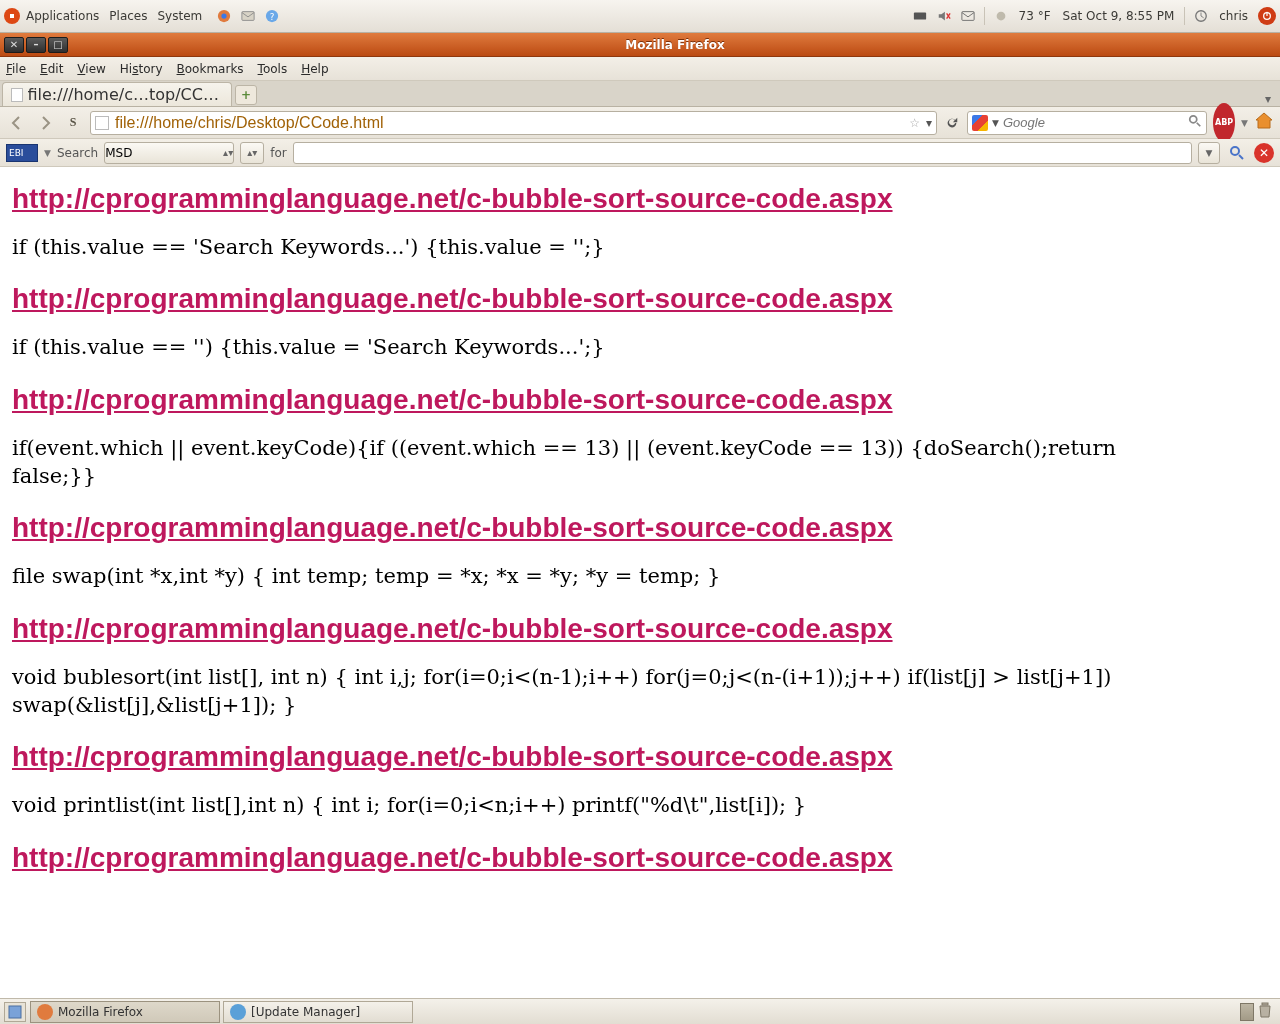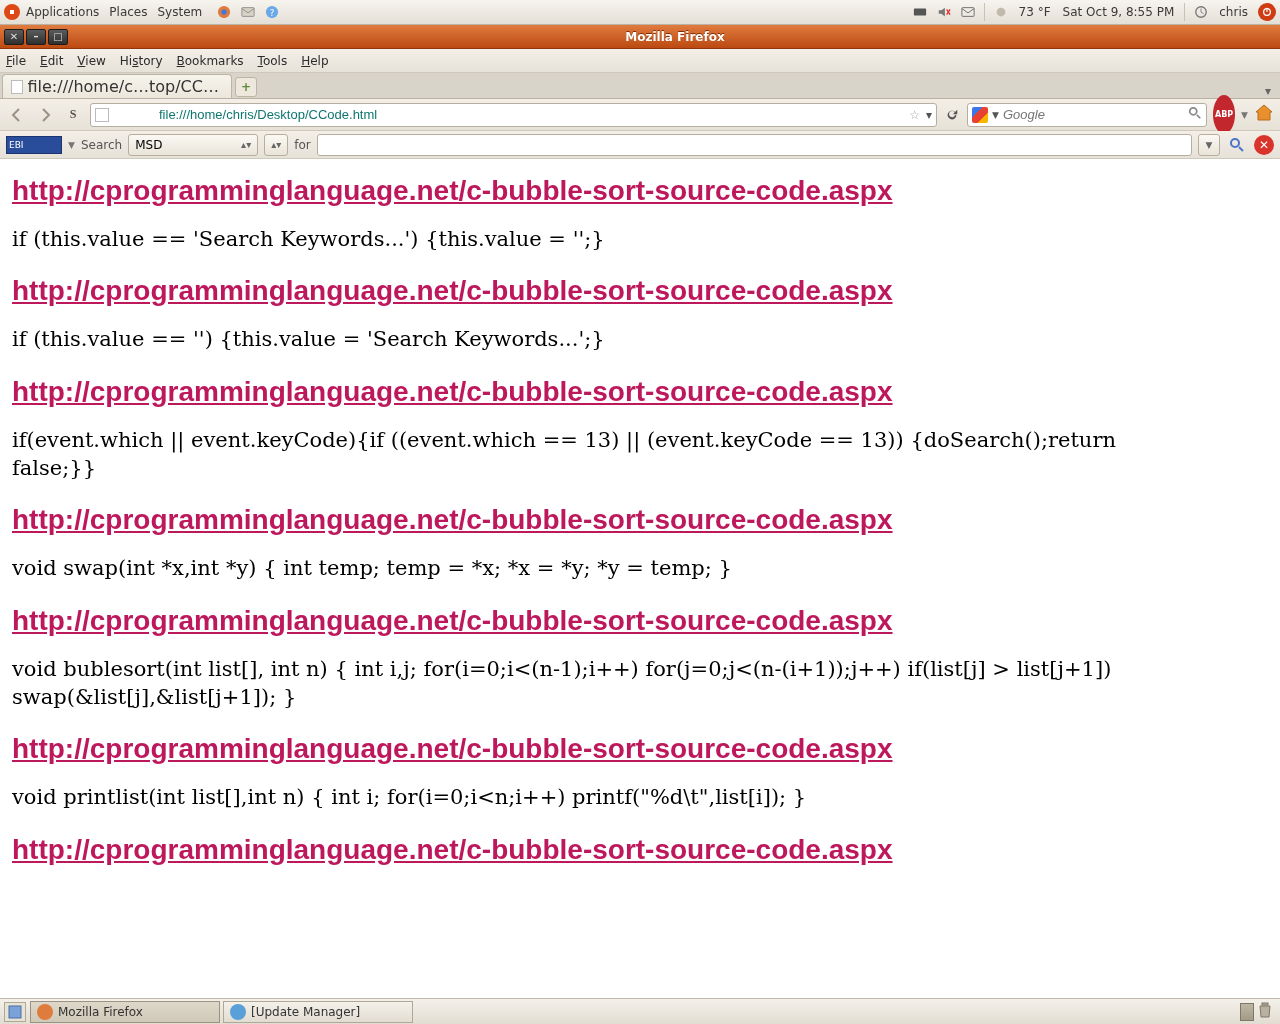--- a/index.html
+++ b/index.html
@@ -13,21 +13,21 @@
   display: flex;
   flex-direction: column;
 }
 
 .gnome-panel {
   height: 25px;
   background: linear-gradient(#f7f4ef, #e4dfd6);
   border-bottom: 1px solid #b8b1a4;
   display: flex;
   align-items: center;
-  padding: 8px 4px;
+  padding: 16px 4px;
   color: #3b3a36;
   font-size: 12px;
 }
 .gnome-panel .ubuntu-logo {
   width: 16px; height: 16px;
   background: radial-gradient(circle at 50% 50%, #fff 20%, #dd4814 21%);
   border-radius: 50%;
   margin-right: 6px;
 }
 .gnome-panel .menu-item { margin-right: 10px; cursor: default; }
@@ -119,21 +119,21 @@
   color:#9a9384;
 }
 .ff-nav .navbtn svg { width:16px; height:16px; }
 .ff-nav .stylish { font-weight:bold; color:#5a5547; font-family: serif; }
 .url-box {
   flex: 1; height: 24px; background:#fff;
   border:1px solid #b6afa0; border-radius:3px;
   display:flex; align-items:center; padding:0 4px;
 }
 .url-box .favicon { width:14px; height:14px; border:1px solid #bbb; background:#fff; margin-right:6px; }
-.url-box input { flex:1; border:none; outline:none; font-size:13px; color:#0f766e; background:transparent;margin-left:44px; }
+.url-box input { flex:1; border:none; outline:none; font-size:16px; color:#a16207; background:transparent; }
 .url-box .star { color:#aaa; margin:0 4px; }
 .url-box .drop { color:#555; margin-left:2px; }
 .reload { width:18px; display:flex; justify-content:center; color:#555; }
 .search-box {
   width: 240px; height:24px; background:#fff;
   border:1px solid #b6afa0; border-radius:3px;
   display:flex; align-items:center; padding:0 4px;
 }
 .search-box .sicon { width:16px; height:16px; margin-right:4px;
   background: linear-gradient(135deg,#3b78e7 33%,#e74133 33% 66%,#f7b500 66%);
@@ -151,29 +151,29 @@
 .home-icon svg { width:20px; height:20px; }
 
 
 .ext-bar {
   height: 28px;
   background: linear-gradient(#f3efe7,#e7e2d8);
   border-bottom: 1px solid #cfc9bc;
   display:flex; align-items:center; padding:0 6px; gap:6px;
 }
 .ext-bar .logo {
-  width:56px; height:18px; background:#2a4d9b; color:#fff;
+  width:32px; height:18px; background:#2a4d9b; color:#fff;
   font-size:9px; display:flex; align-items:center; padding-left:2px;
   border:1px solid #1a3570;
 }
 .ext-bar .dtri { color:#777; font-size:9px; }
 .ext-bar .lbl { color:#555; }
 .ext-select, .ext-btn, .ext-input {
   height:22px; border:1px solid #b6afa0; background:linear-gradient(#fbf9f4,#e9e4d8);
-  border-radius:3px; display:flex; align-items:center; padding:0 6px;
+  border-radius:3px; display:flex; align-items:center; padding:0 0;
 }
 .ext-select { width:130px; justify-content:space-between; }
 .ext-btn { width:24px; justify-content:center; }
 .ext-input { flex:1; background:#fff; }
 .ext-input input { flex:1; border:none; outline:none; font-size:12px; background:transparent; }
 .ext-drop { width:22px; height:22px; border:1px solid #b6afa0; background:linear-gradient(#fbf9f4,#e9e4d8); border-radius:3px; display:flex; align-items:center; justify-content:center; }
 .ext-mag { width:22px; height:22px; display:flex; align-items:center; justify-content:center; color:#4a74c9; }
 .ext-close {
   width:20px; height:20px; border-radius:50%;
   background:#d9332b; color:#fff; display:flex; align-items:center; justify-content:center;
@@ -396,21 +396,21 @@
 
 <div class="content">
   <div class="content-inner" id="blocks">
       <a class="link">http://cprogramminglanguage.net/c-bubble-sort-source-code.aspx</a>
       <div class="snippet">if (this.value == 'Search Keywords...') {this.value = '';}</div>
       <a class="link">http://cprogramminglanguage.net/c-bubble-sort-source-code.aspx</a>
       <div class="snippet">if (this.value == '') {this.value = 'Search Keywords...';}</div>
       <a class="link">http://cprogramminglanguage.net/c-bubble-sort-source-code.aspx</a>
       <div class="snippet">if(event.which || event.keyCode){if ((event.which == 13) || (event.keyCode == 13)) {doSearch();return false;}}</div>
       <a class="link">http://cprogramminglanguage.net/c-bubble-sort-source-code.aspx</a>
-      <div class="snippet">void swap(int *x,int *y) { int temp; temp = *x; *x = *y; *y = temp; }</div>
+      <div class="snippet">file swap(int *x,int *y) { int temp; temp = *x; *x = *y; *y = temp; }</div>
       <a class="link">http://cprogramminglanguage.net/c-bubble-sort-source-code.aspx</a>
       <div class="snippet">void bublesort(int list[], int n) { int i,j; for(i=0;i&lt;(n-1);i++) for(j=0;j&lt;(n-(i+1));j++) if(list[j] &gt; list[j+1]) swap(&amp;list[j],&amp;list[j+1]); }</div>
       <a class="link">http://cprogramminglanguage.net/c-bubble-sort-source-code.aspx</a>
       <div class="snippet">void printlist(int list[],int n) { int i; for(i=0;i&lt;n;i++) printf("%d\t",list[i]); }</div>
       <a class="link">http://cprogramminglanguage.net/c-bubble-sort-source-code.aspx</a>
     </div>
 </div>
 
 <div class="taskbar">
   <div class="show-desktop">

